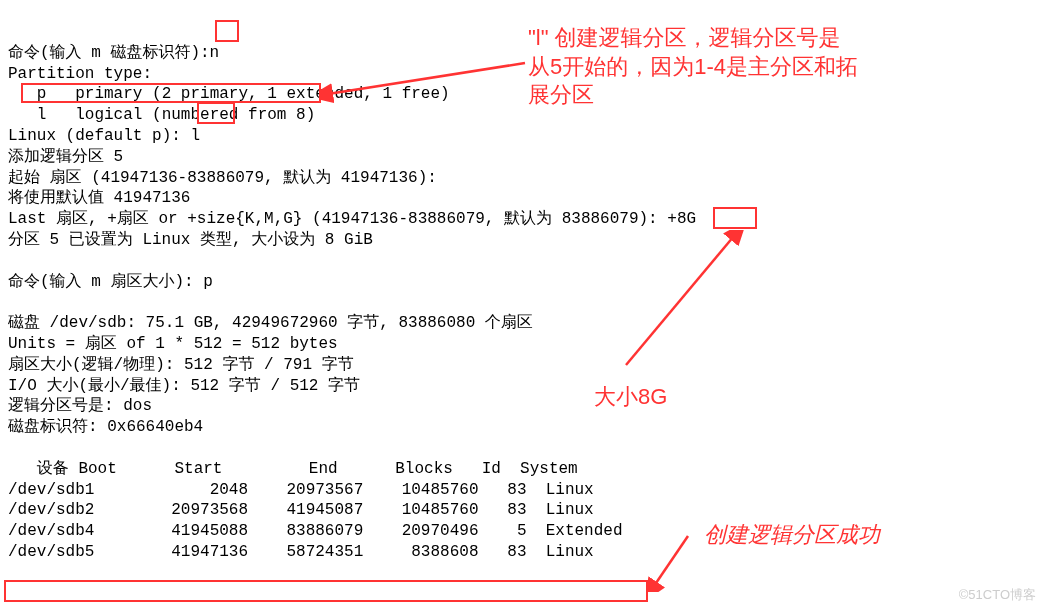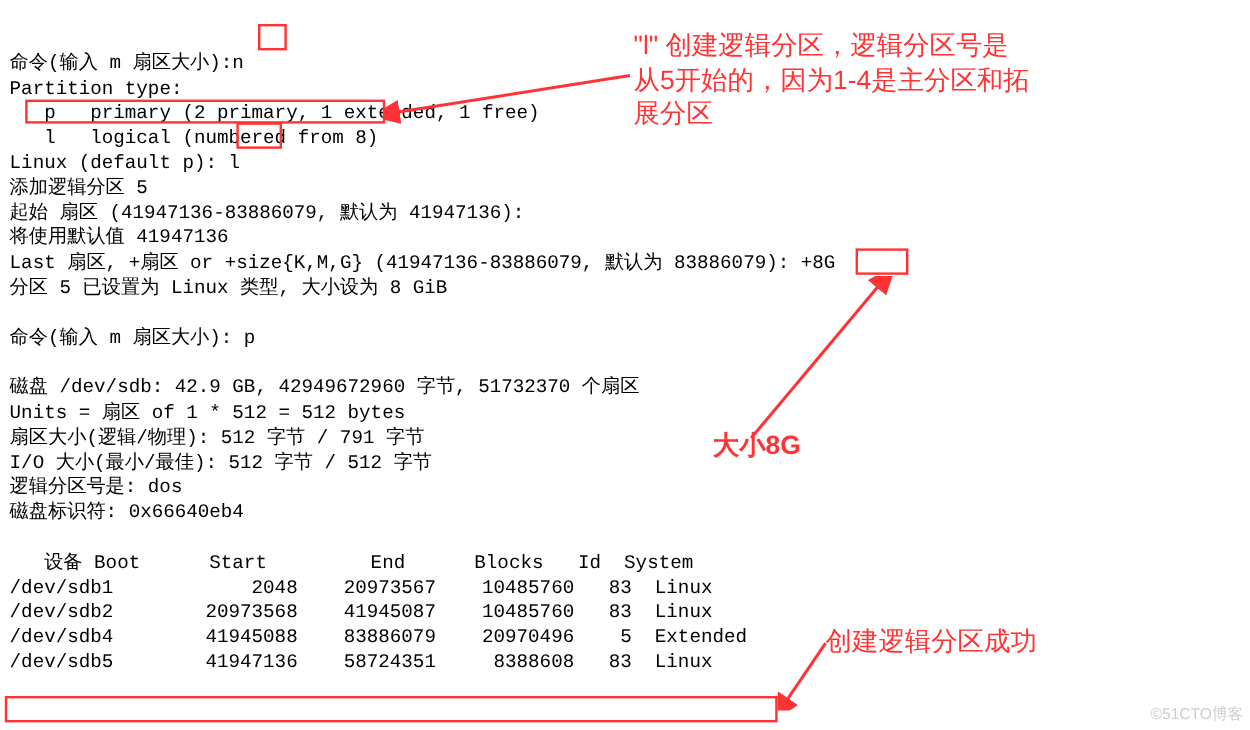--- a/index.html
+++ b/index.html
@@ -51,34 +51,34 @@
       color: #cdcdcd;
       font-family: sans-serif;
       font-size: 13px;
     }
     
   </style>
 </head>
 <body>
 
 <div class="terminal">
-<span>命令(输入 m 扇区大小):</span><span>n</span>
+<span>命令(输入 m 磁盘标识符):</span><span>n</span>
 <span>Partition type:</span>
 <span>   p   primary (2 primary, 1 extended, 1 free)</span>
 <span>   l   logical (numbered from 8)</span>
 <span>Linux (default p): </span><span>l</span>
 <span>添加逻辑分区 5</span>
 <span>起始 扇区 (41947136-83886079, 默认为 41947136):</span>
 <span>将使用默认值 41947136</span>
 <span>Last 扇区, +扇区 or +size{K,M,G} (41947136-83886079, 默认为 83886079): </span><span>+8G</span>
 <span>分区 5 已设置为 Linux 类型, 大小设为 8 GiB</span>
 <span></span>
 <span>命令(输入 m 扇区大小): p</span>
 <span></span>
-<span>磁盘 /dev/sdb: 42.9 GB, 42949672960 字节, 51732370 个扇区</span>
+<span>磁盘 /dev/sdb: 75.1 GB, 42949672960 字节, 83886080 个扇区</span>
 <span>Units = 扇区 of 1 * 512 = 512 bytes</span>
 <span>扇区大小(逻辑/物理): 512 字节 / 791 字节</span>
 <span>I/O 大小(最小/最佳): 512 字节 / 512 字节</span>
 <span>逻辑分区号是: dos</span>
 <span>磁盘标识符: 0x66640eb4</span>
 <span></span>
 <span>   设备 Boot      Start         End      Blocks   Id  System</span>
 <span>/dev/sdb1            2048    20973567    10485760   83  Linux</span>
 <span>/dev/sdb2        20973568    41945087    10485760   83  Linux</span>
 <span>/dev/sdb4        41945088    83886079    20970496    5  Extended</span>
@@ -87,22 +87,22 @@
 
 <div class="red-box" style="left:215px; top:20px; width:24px; height:22px;"></div>
 <div class="red-box" style="left:21px; top:83px; width:300px; height:20px;"></div>
 <div class="red-box" style="left:197px; top:102px; width:38px; height:22px;"></div>
 <div class="red-box" style="left:713px; top:207px; width:44px; height:22px;"></div>
 <div class="red-box" style="left:4px; top:580px; width:644px; height:22px;"></div>
 
 <div class="annotation" style="left:528px; top:24px;">"l" 创建逻辑分区，逻辑分区号是
 从5开始的，因为1-4是主分区和拓
 展分区</div>
-<div class="annotation" style="left:594px; top:357px;font-weight:bold;">大小8G</div>
-<div class="annotation" style="left:688px; top:521px;">创建逻辑分区成功</div>
+<div class="annotation" style="left:594px; top:383px;">大小8G</div>
+<div class="annotation" style="left:704px; top:521px;font-style:italic;">创建逻辑分区成功</div>
 
 <svg class="arrow" style="left:320px; top:58px; width:210px; height:50px;" viewBox="0 0 210 50">
   <defs>
     <marker id="ah1" markerWidth="10" markerHeight="8" refX="2" refY="4" orient="auto">
       <polygon points="0 0, 10 4, 0 8" fill="#ff3333"></polygon>
     </marker>
   </defs>
   <line x1="205" y1="5" x2="8" y2="36" stroke="#ff3333" stroke-width="2.5" marker-end="url(#ah1)"></line>
 </svg>
 

